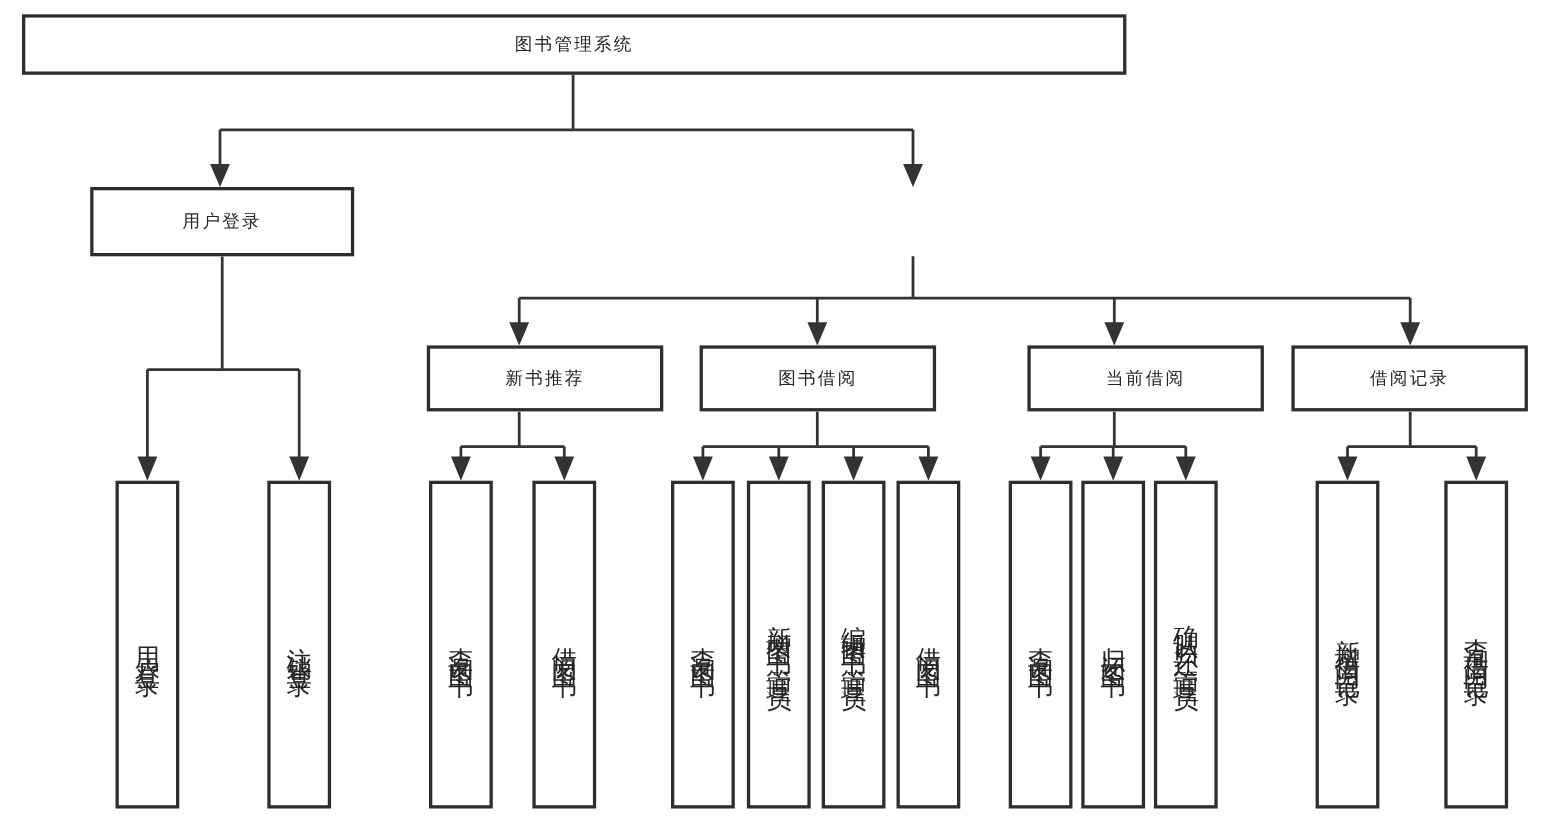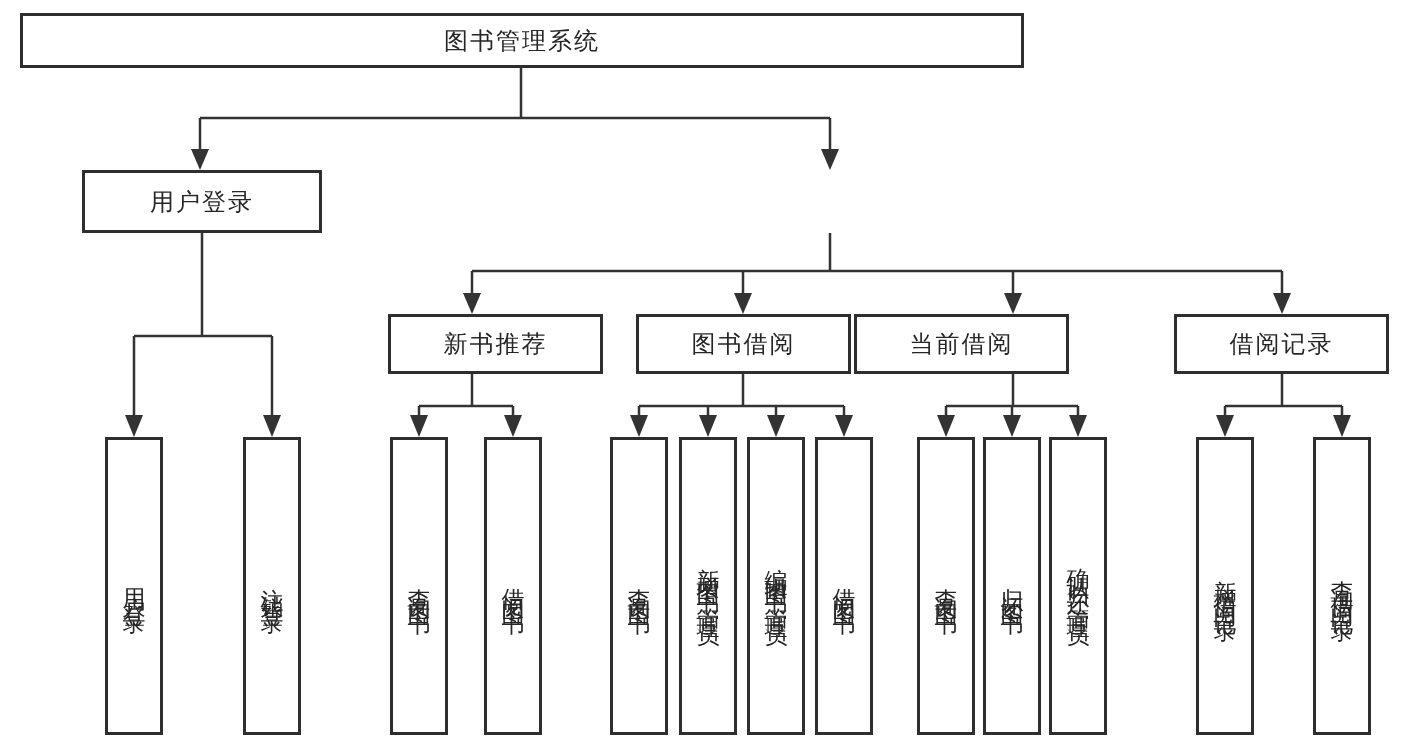--- a/index.html
+++ b/index.html
@@ -29,21 +29,21 @@
   }
   .box {
     position: absolute;
     background: #ffffff;
     border: 3px solid var(--box_border);
     display: flex;
     align-items: center;
     justify-content: center;
     color: var(--text);
   }
-  .hlabel { font-size: 24px; letter-spacing: 2px; white-space: nowrap; }
+  .hlabel { font-size: 16px; letter-spacing: 2px; white-space: nowrap; }
   .vbox span {
     writing-mode: vertical-rl;
     text-orientation: mixed;
     font-size: 23px;
     letter-spacing: 8px;
     line-height: 1;
     white-space: nowrap;
   }
   .watermark {
     position: absolute;
@@ -132,21 +132,21 @@
   <div class="box" style="left:82px; top:170px; width:240px; height:63px;">
     <span class="hlabel">用户登录</span>
   </div>
 
   <div class="box" style="left:364px; top:314px; width:215px; height:60px;margin-left:24px;">
     <span class="hlabel">新书推荐</span>
   </div>
   <div class="box" style="left:636px; top:314px; width:215px; height:60px;font-family:Liberation Serif, serif;">
     <span class="hlabel">图书借阅</span>
   </div>
-  <div class="box" style="left:854px; top:314px; width:215px; height:60px;">
+  <div class="box" style="left:934px; top:314px; width:215px; height:60px;">
     <span class="hlabel">当前借阅</span>
   </div>
   <div class="box" style="left:1174px; top:314px; width:215px; height:60px;">
     <span class="hlabel">借阅记录</span>
   </div>
 
   <div class="box vbox" style="left:105px; top:437px; width:58px; height:298px;">
     <span>用户登录</span>
   </div>
   <div class="box vbox" style="left:243px; top:437px; width:58px; height:298px;">

